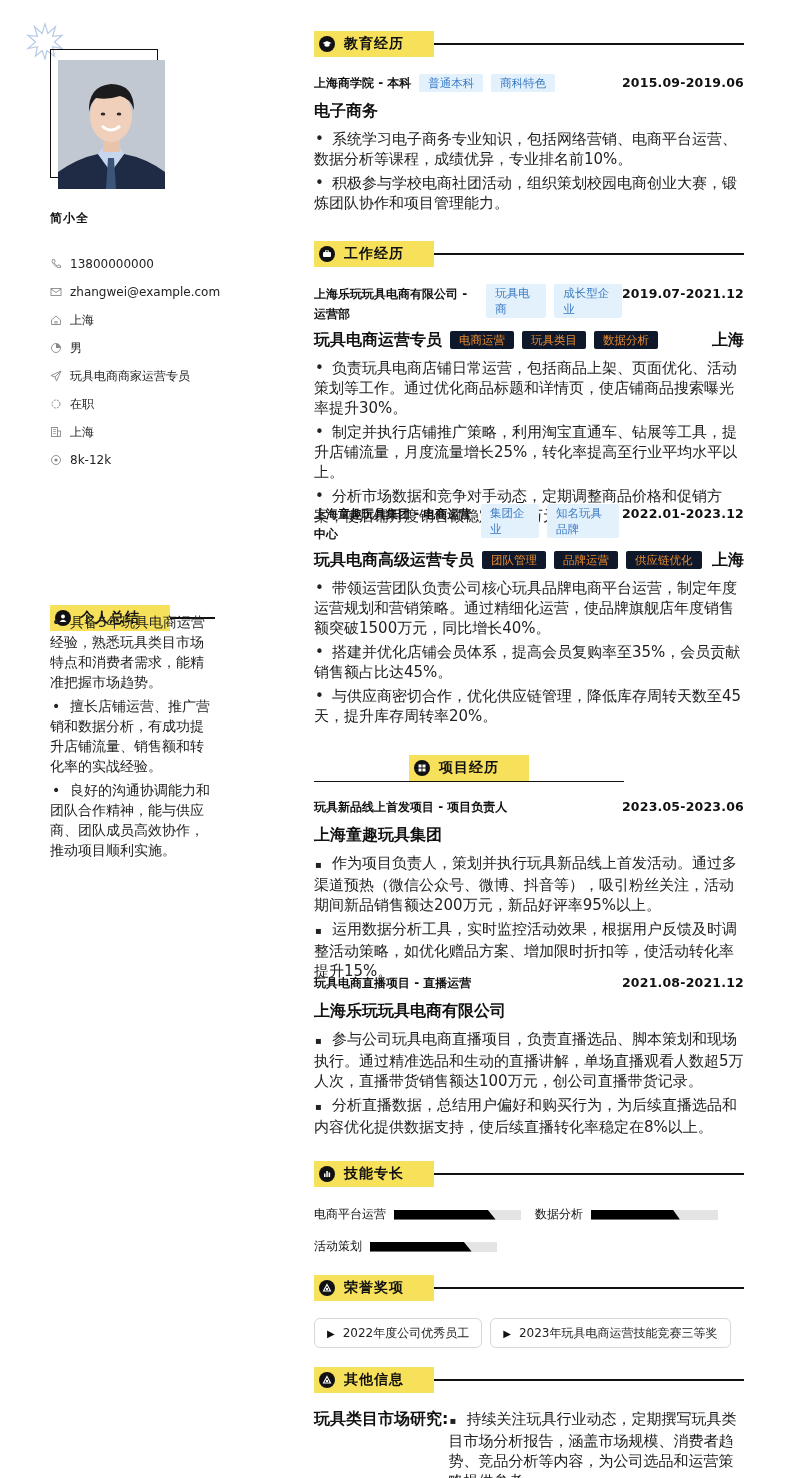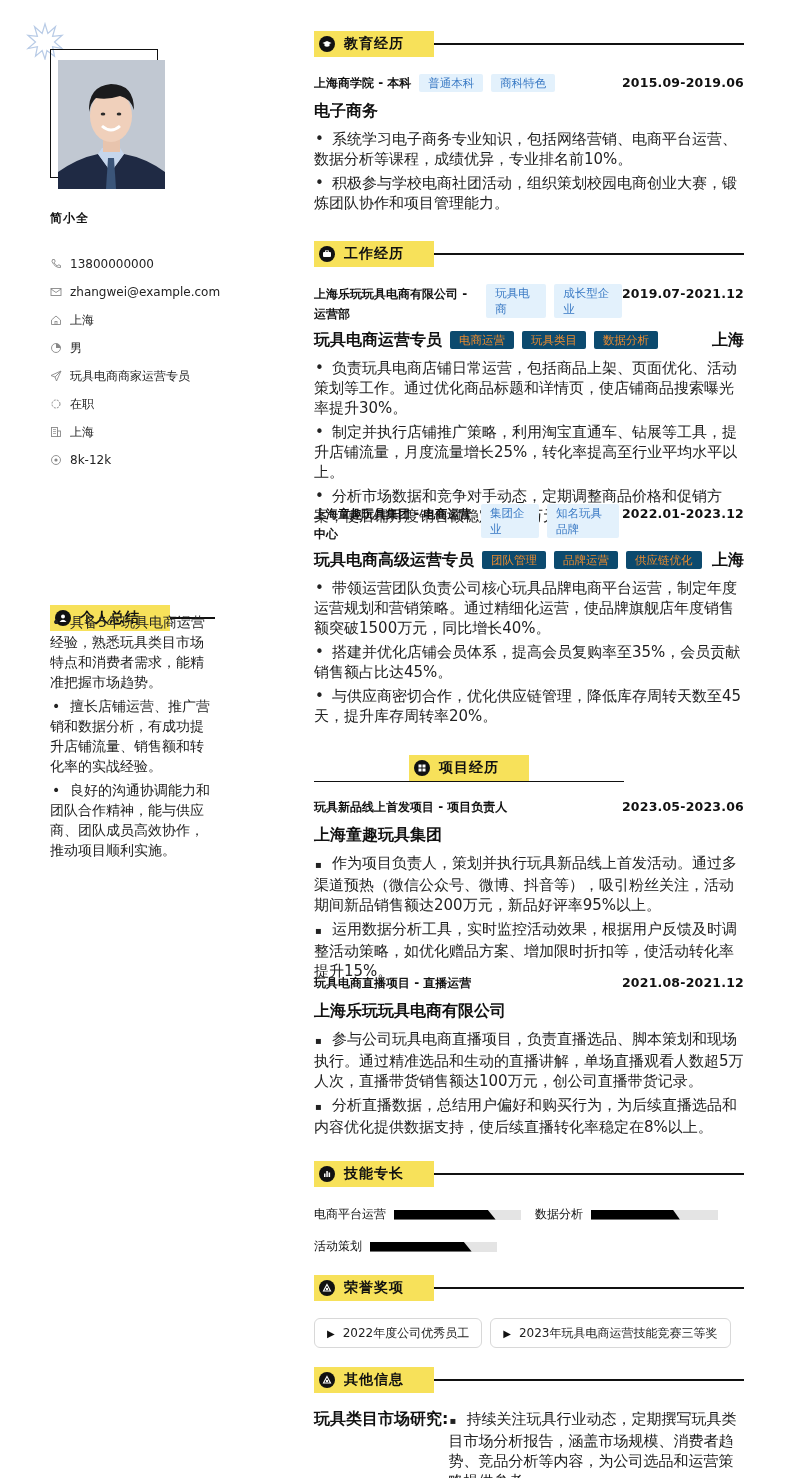--- a/index.html
+++ b/index.html
@@ -30,21 +30,21 @@
   .summary li { margin-bottom: 4px; }
   .summary li::before { content: "•"; display: inline-block; width: 18px; padding-left: 2px; }
 
   
   .right { position: absolute; left: 314px; top: 0; width: 430px; }
   .row { display: flex; align-items: flex-start; justify-content: space-between; }
   .ttl-strong { font-size: 12px; font-weight: bold; color: #111; line-height: 20px; }
   .date { font-size: 12.5px; font-weight: bold; color: #111; line-height: 20px; white-space: nowrap; letter-spacing: 0.2px; }
   .tag { display: inline-block; font-size: 11.5px; line-height: 16px; padding: 1px 9px; margin-left: 8px; border-radius: 2px; }
   .tag.blue { background: #e3f1fc; color: #3a7ac4; }
-  .tag.orange { background: #0c4a6e; color: #e98a2e; }
+  .tag.orange { background: #0f172a; color: #e98a2e; }
   .sub { font-size: 16px; font-weight: bold; color: #111; line-height: 20px; }
   .bullets { list-style: none; font-size: 15px; line-height: 20px; color: #222; }
   .bullets li { margin-bottom: 4px; }
   .bullets li::before { content: "•"; display: inline-block; width: 17px; padding-left: 1px; }
   .bullets.sq li::before { content: "▪"; font-size: 10px; }
 
   .skill { display: inline-flex; align-items: center; font-size: 12px; color: #111; }
   .skill .bar { position: relative; width: 127px; height: 10px; background: #e4e4e4; margin-left: 8px; overflow: hidden; }
   .skill .fill { position: absolute; left: 0; top: 0; height: 10px; background: #000; clip-path: polygon(0 0, 100% 0, calc(100% - 0px) 0, 100% 100%, 0 100%); }
   .skill .fill::after { content: ""; }

